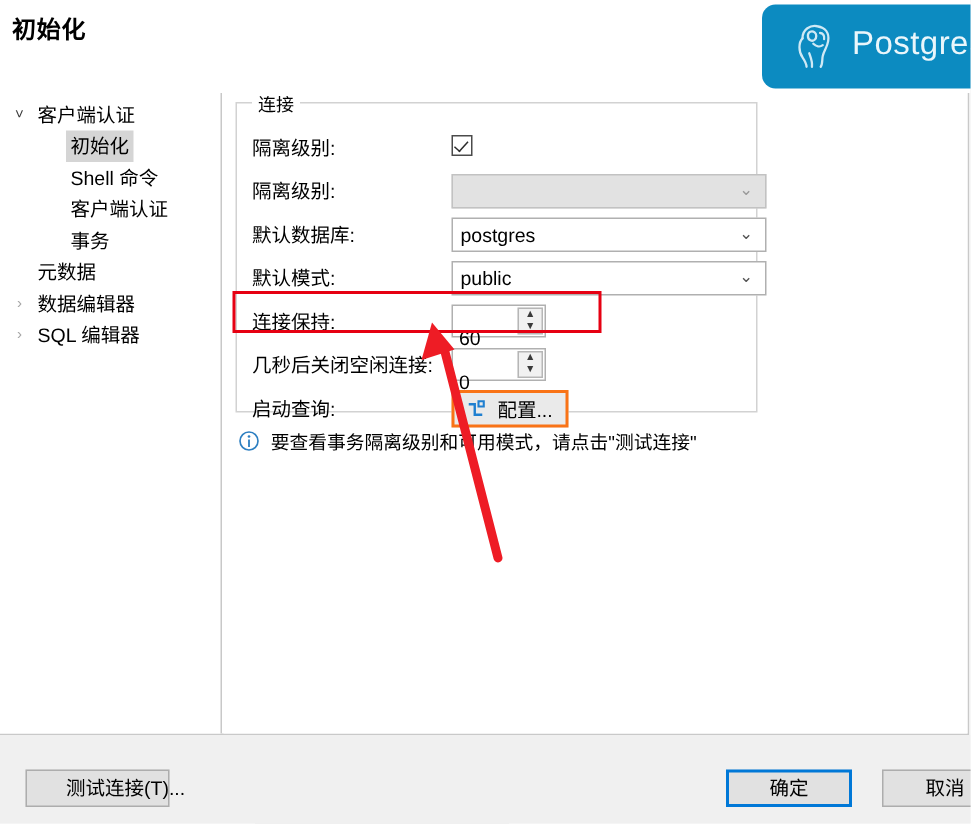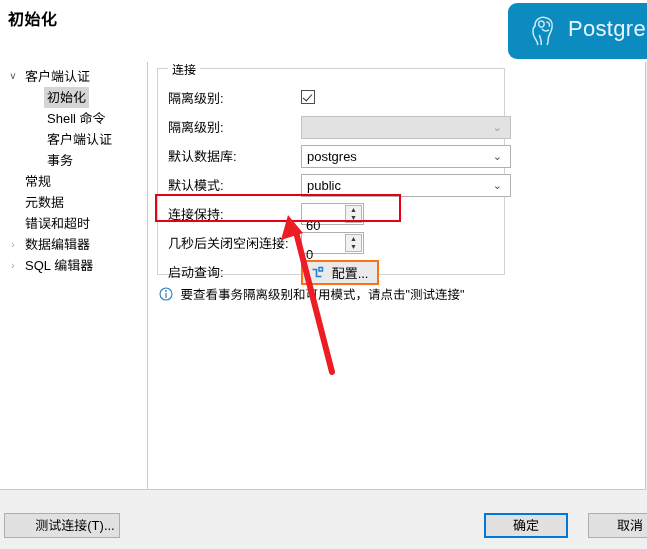--- a/index.html
+++ b/index.html
@@ -293,21 +293,21 @@
     height: 25px;
     border: 1px solid #adadad;
     background: #e1e1e1;
     box-sizing: border-box;
     font-size: 13px;
     line-height: 23px;
     text-align: center;
     white-space: nowrap;
     cursor: default;
   }
-  .btn-test { left: 4px; top: 23px; width: 116px; padding-left: 26px; }
+  .btn-test { left: 17px; top: 23px; width: 96px; padding-left: 26px; }
   .btn-ok {
     left: 484px; top: 23px; width: 84px;
     border: 2px solid #0078d7;
     background: #e1e1e1;
     line-height: 21px;
   }
   .btn-cancel { left: 588px; top: 23px; width: 84px; }
 </style>
 </head>
 <body>
@@ -345,27 +345,21 @@
       <div class="tree-item lvl1">
         <span class="tree-label">Shell 命令</span>
       </div>
       <div class="tree-item lvl1">
         <span class="tree-label">客户端认证</span>
       </div>
       <div class="tree-item lvl1">
         <span class="tree-label">事务</span>
       </div>
       <div class="tree-item lvl0-noarrow">
-        <span class="tree-label">常规</span>
-      </div>
-      <div class="tree-item lvl0-noarrow">
         <span class="tree-label">元数据</span>
-      </div>
-      <div class="tree-item lvl0-noarrow">
-        <span class="tree-label">错误和超时</span>
       </div>
       <div class="tree-item lvl0">
         <span class="twisty tw-closed">›</span>
         <span class="tree-label">数据编辑器</span>
       </div>
       <div class="tree-item lvl0">
         <span class="twisty tw-closed">›</span>
         <span class="tree-label">SQL 编辑器</span>
       </div>
     </div>

